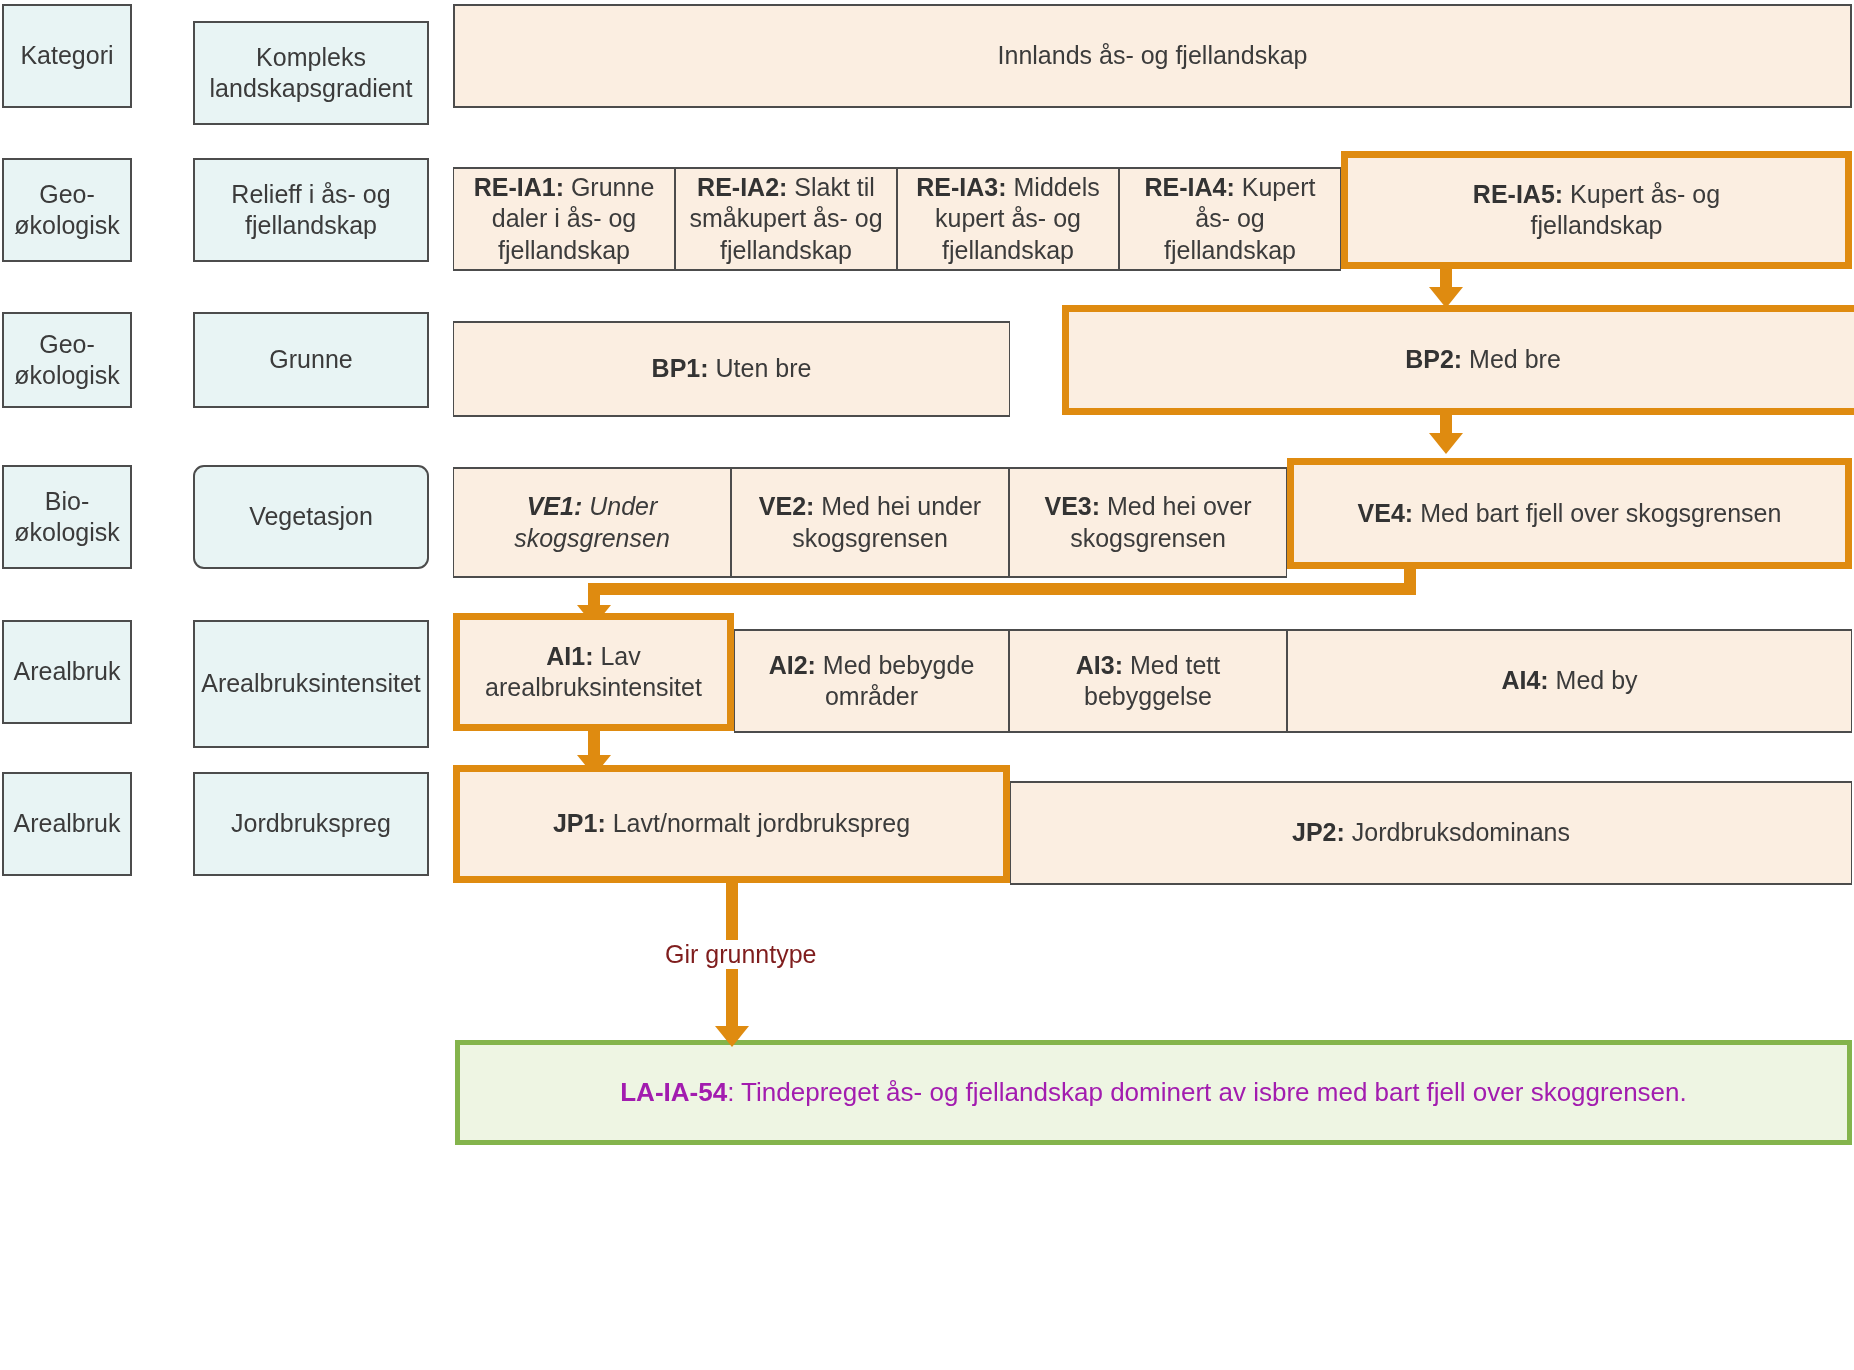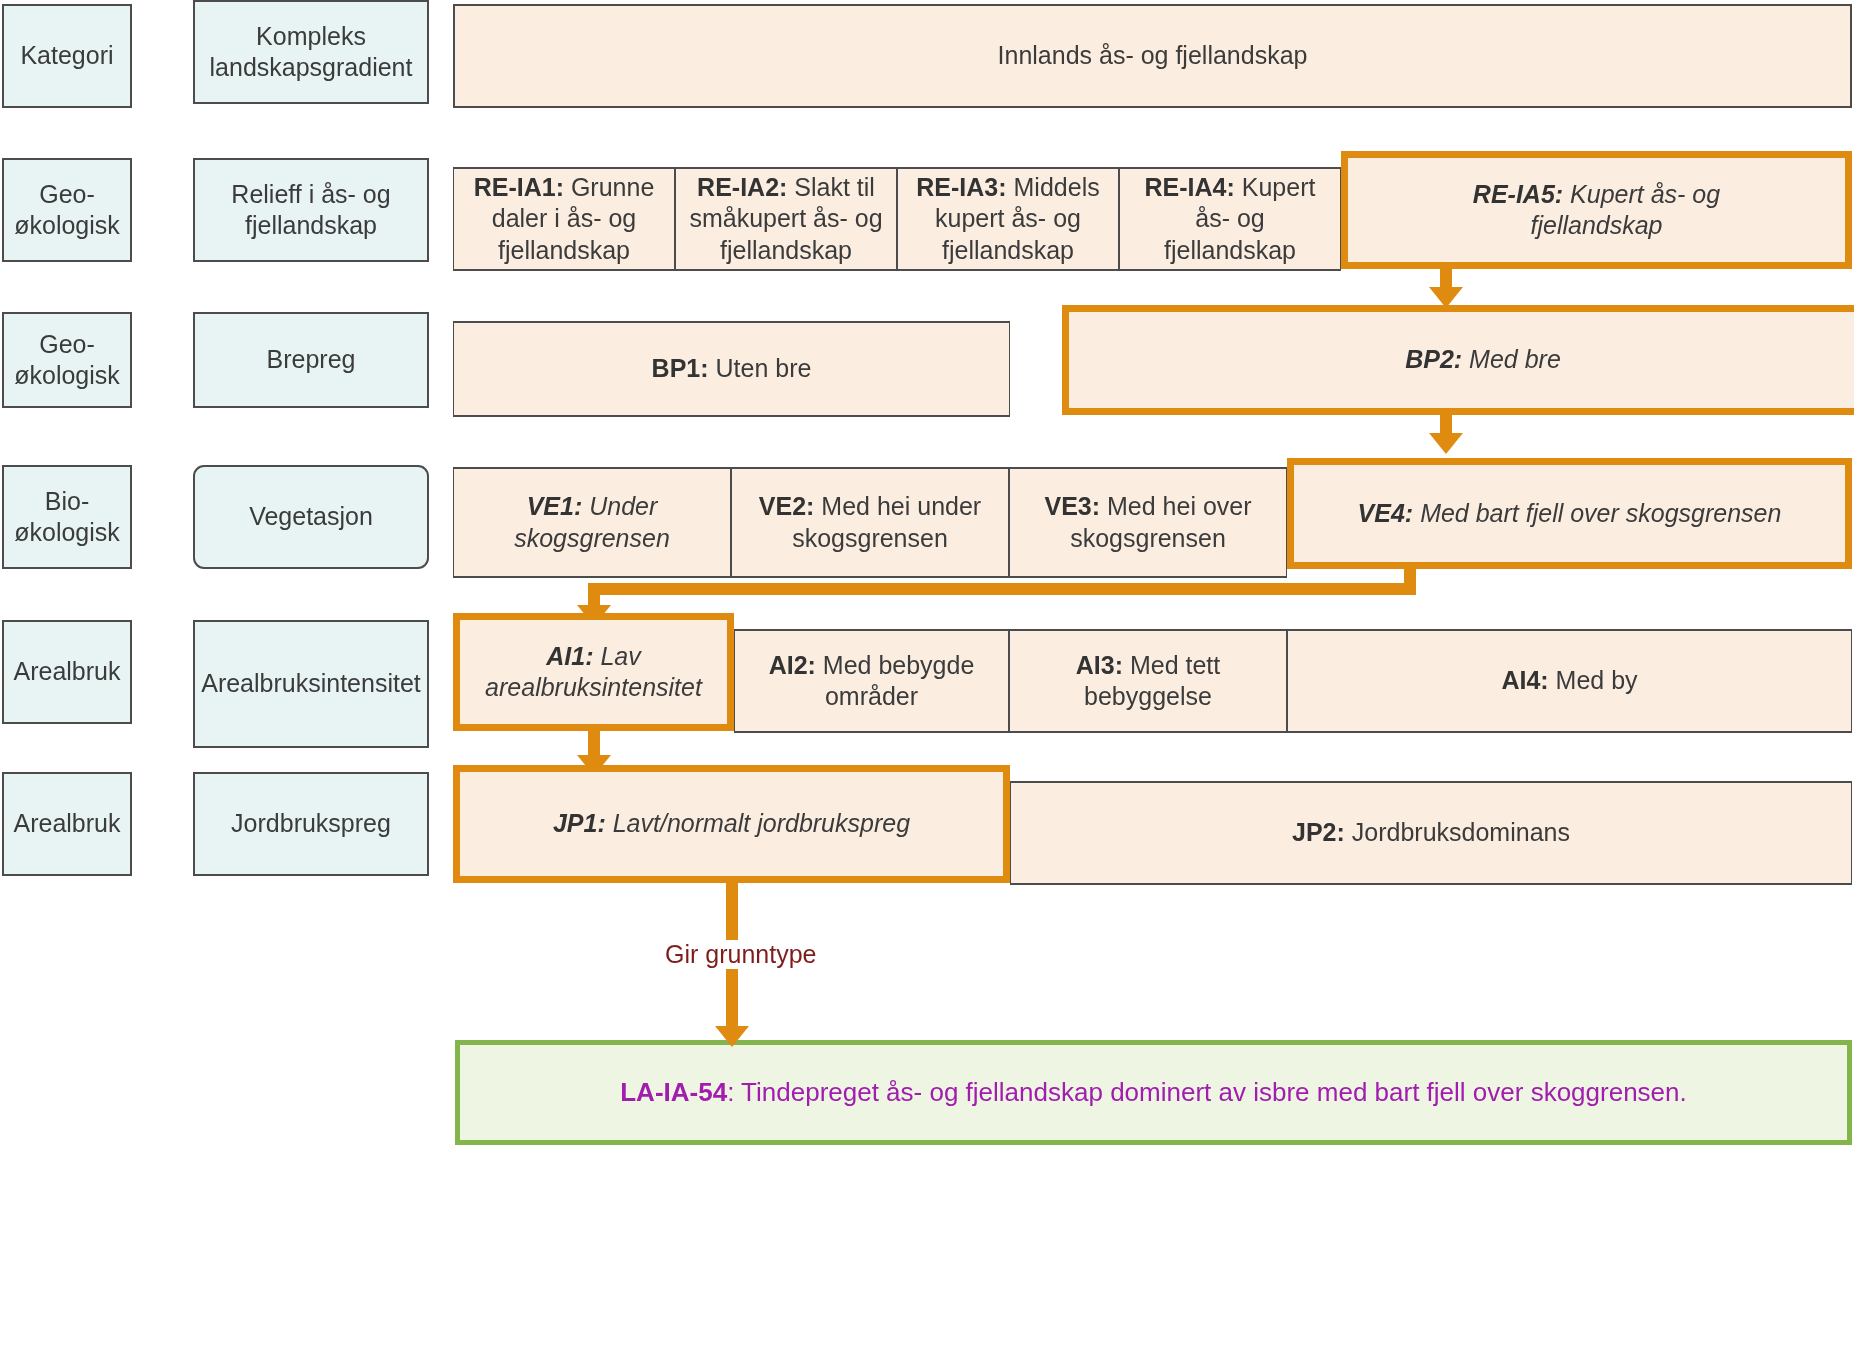--- a/index.html
+++ b/index.html
@@ -49,21 +49,20 @@
     border-left-width: 1px;
     border-right-width: 1px;
     margin-top: 9px;
   }
   .value-cell b, .label-cell b { font-weight: bold; color: #333333; }
 
   
   .hl {
     border: 7px solid #df8b10 !important;
     z-index: 6;
-    font-style: italic;
   }
 
   .result-cell {
     background: #eef5e3;
     border: 5px solid #84b44c;
     font-size: 26px;
     color: #a21caf;
   }
 
   
@@ -92,21 +91,21 @@
   }
 </style>
 </head>
 <body>
 
 <div id="canvas">
 
   <div class="cell label-cell" style="left:2px; top:4px; width:130px; height:104px;">
     <div class="cell-inner">Kategori</div>
   </div>
-  <div class="cell label-cell" style="left:193px; top:0; width:236px; height:104px;">
+  <div class="cell label-cell" style="left:193px; top:21px; width:236px; height:104px;">
     <div class="cell-inner">Kompleks landskapsgradient</div>
   </div>
   <div class="cell value-cell" style="left:453px; top:4px; width:1399px; height:104px;">
     <div class="cell-inner">Innlands ås- og fjellandskap</div>
   </div>
 
   <div class="cell label-cell" style="left:2px; top:158px; width:130px; height:104px;">
     <div class="cell-inner">Geo-økologisk</div>
   </div>
   <div class="cell label-cell" style="left:193px; top:158px; width:236px; height:104px;">
@@ -144,21 +143,21 @@
     </div>
   </div>
 
   <div class="conn" style="left:1440px; top:268px; width:12px; height:22px;"></div>
   <div class="arrow-head" style="left:1429px; top:287px;"></div>
 
   <div class="cell label-cell" style="left:2px; top:312px; width:130px; height:96px;">
     <div class="cell-inner">Geo-økologisk</div>
   </div>
   <div class="cell label-cell" style="left:193px; top:312px; width:236px; height:96px;">
-    <div class="cell-inner">Brepreg</div>
+    <div class="cell-inner">Grunne</div>
   </div>
 
   <div class="cell value-cell nb" style="left:453px; top:312px; width:557px; height:96px;">
     <div class="cell-inner">
       <b>BP1:</b>
       <span> Uten bre</span>
     </div>
   </div>
   <div class="cell value-cell hl" style="left:1062px; top:305px; width:842px; height:110px;">
     <div class="cell-inner">

